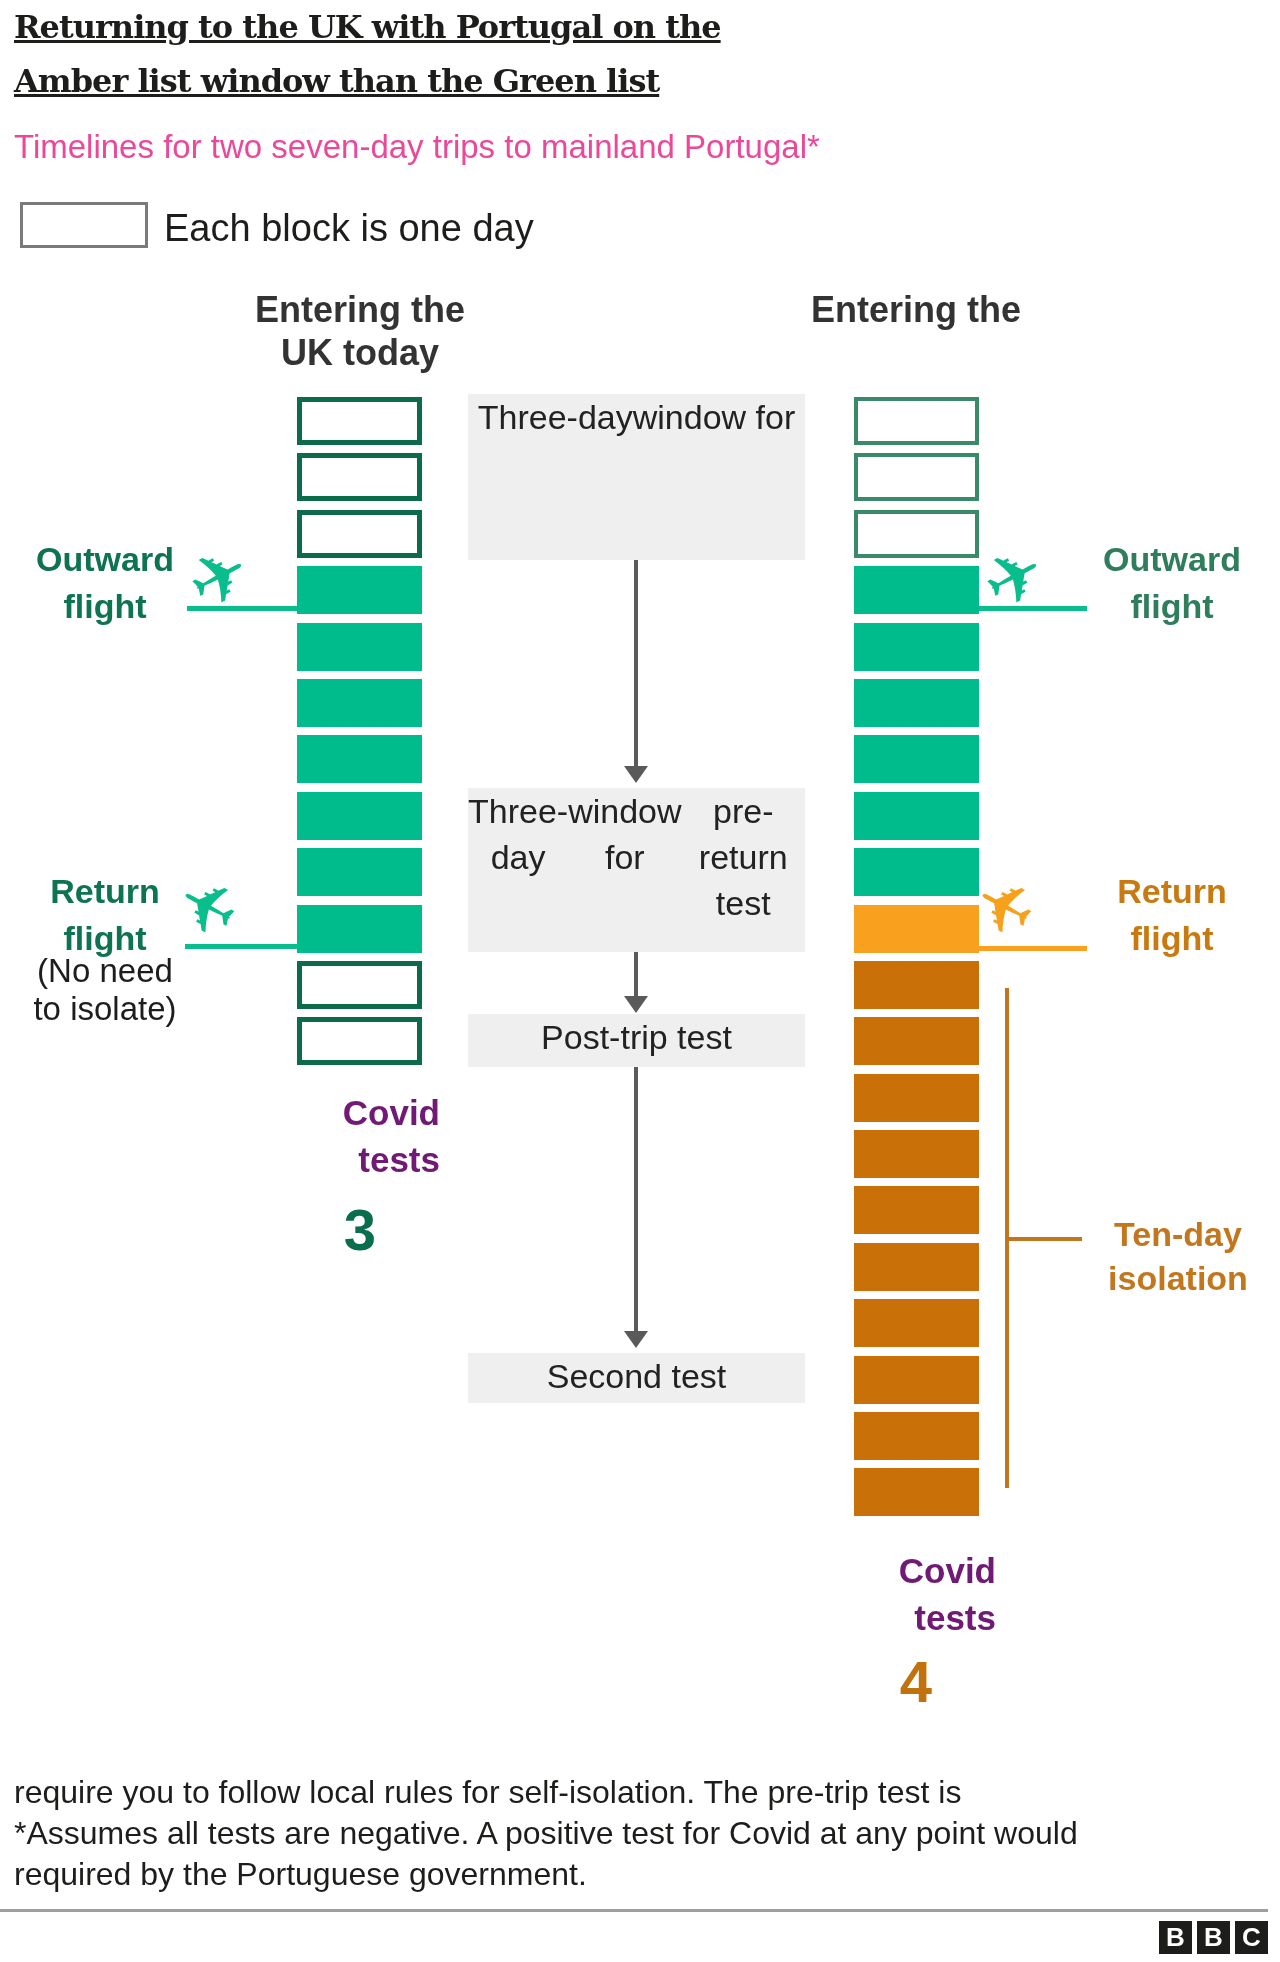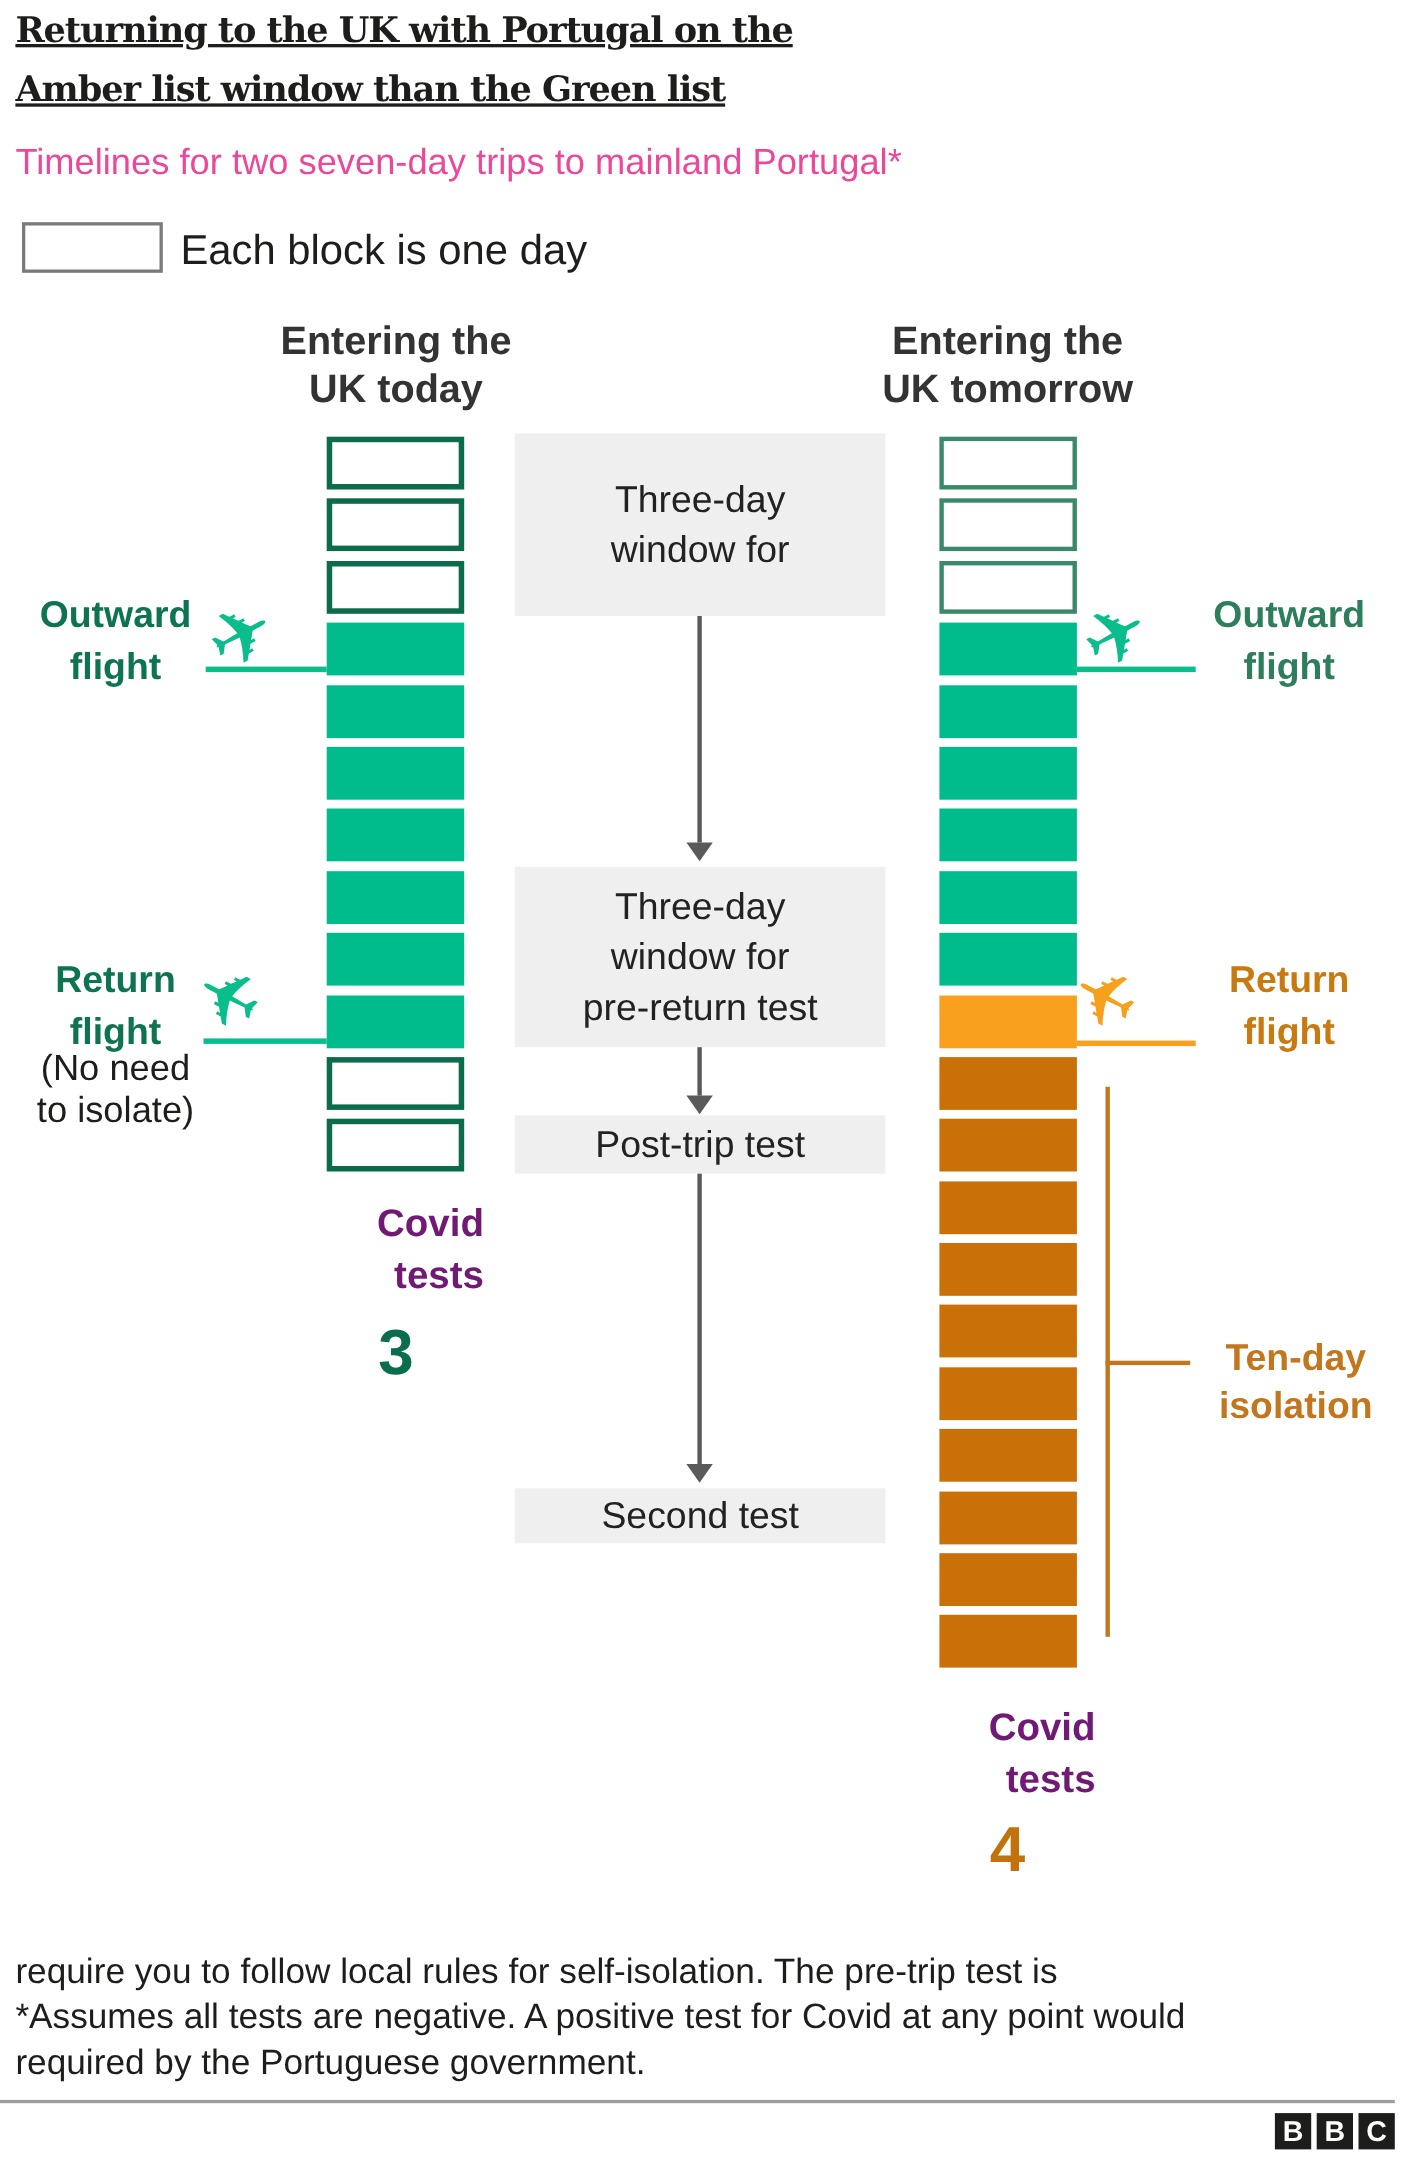--- a/index.html
+++ b/index.html
@@ -25,21 +25,21 @@
   .col{top:397px;width:125px;}
   .block{height:48px;margin-bottom:8.4px;box-sizing:border-box;background:#fff;}
   .col.left  .outline{border:5px solid #0B6B4B;}
   .col.right .outline{border:4px solid #3A8A69;}
   .block.fill{background:#00BC8D;}
   .block.amber{background:#F9A11E;}
   .block.iso{background:#C97108;}
 
   
   .note{left:468px;width:337px;background:#efefef;color:#222;font-size:34px;
-        line-height:46px;text-align:center;display:flex;flex-direction:column;
+        line-height:46px;text-align:center;display:flex;
         justify-content:center;box-sizing:border-box;}
 
   
   .shaft{width:4px;background:#5a5a5a;left:634px;}
   .head{width:0;height:0;border-left:12px solid transparent;border-right:12px solid transparent;
         border-top:17px solid #5a5a5a;left:624px;}
 
   
   .plane{font-size:70px;line-height:70px;color:#0ABD8C;transform:rotate(-28deg);}
   .plane.landing{transform:scaleX(-1) rotate(-28deg);}
@@ -82,21 +82,20 @@
 
   <div class="abs legend-box"></div>
   <div class="abs legend-label">Each block is one day</div>
 
   <div class="abs col-header" style="left:190px">
     <div>Entering the</div>
     <div>UK today</div>
   </div>
   <div class="abs col-header" style="left:746px">
     <div>Entering the</div>
-    <div>UK tomorrow</div>
   </div>
 
   <div class="abs col left" style="left:297px">
       <div class="block outline"></div>
       <div class="block outline"></div>
       <div class="block outline"></div>
       <div class="block fill"></div>
       <div class="block fill"></div>
       <div class="block fill"></div>
       <div class="block fill"></div>

